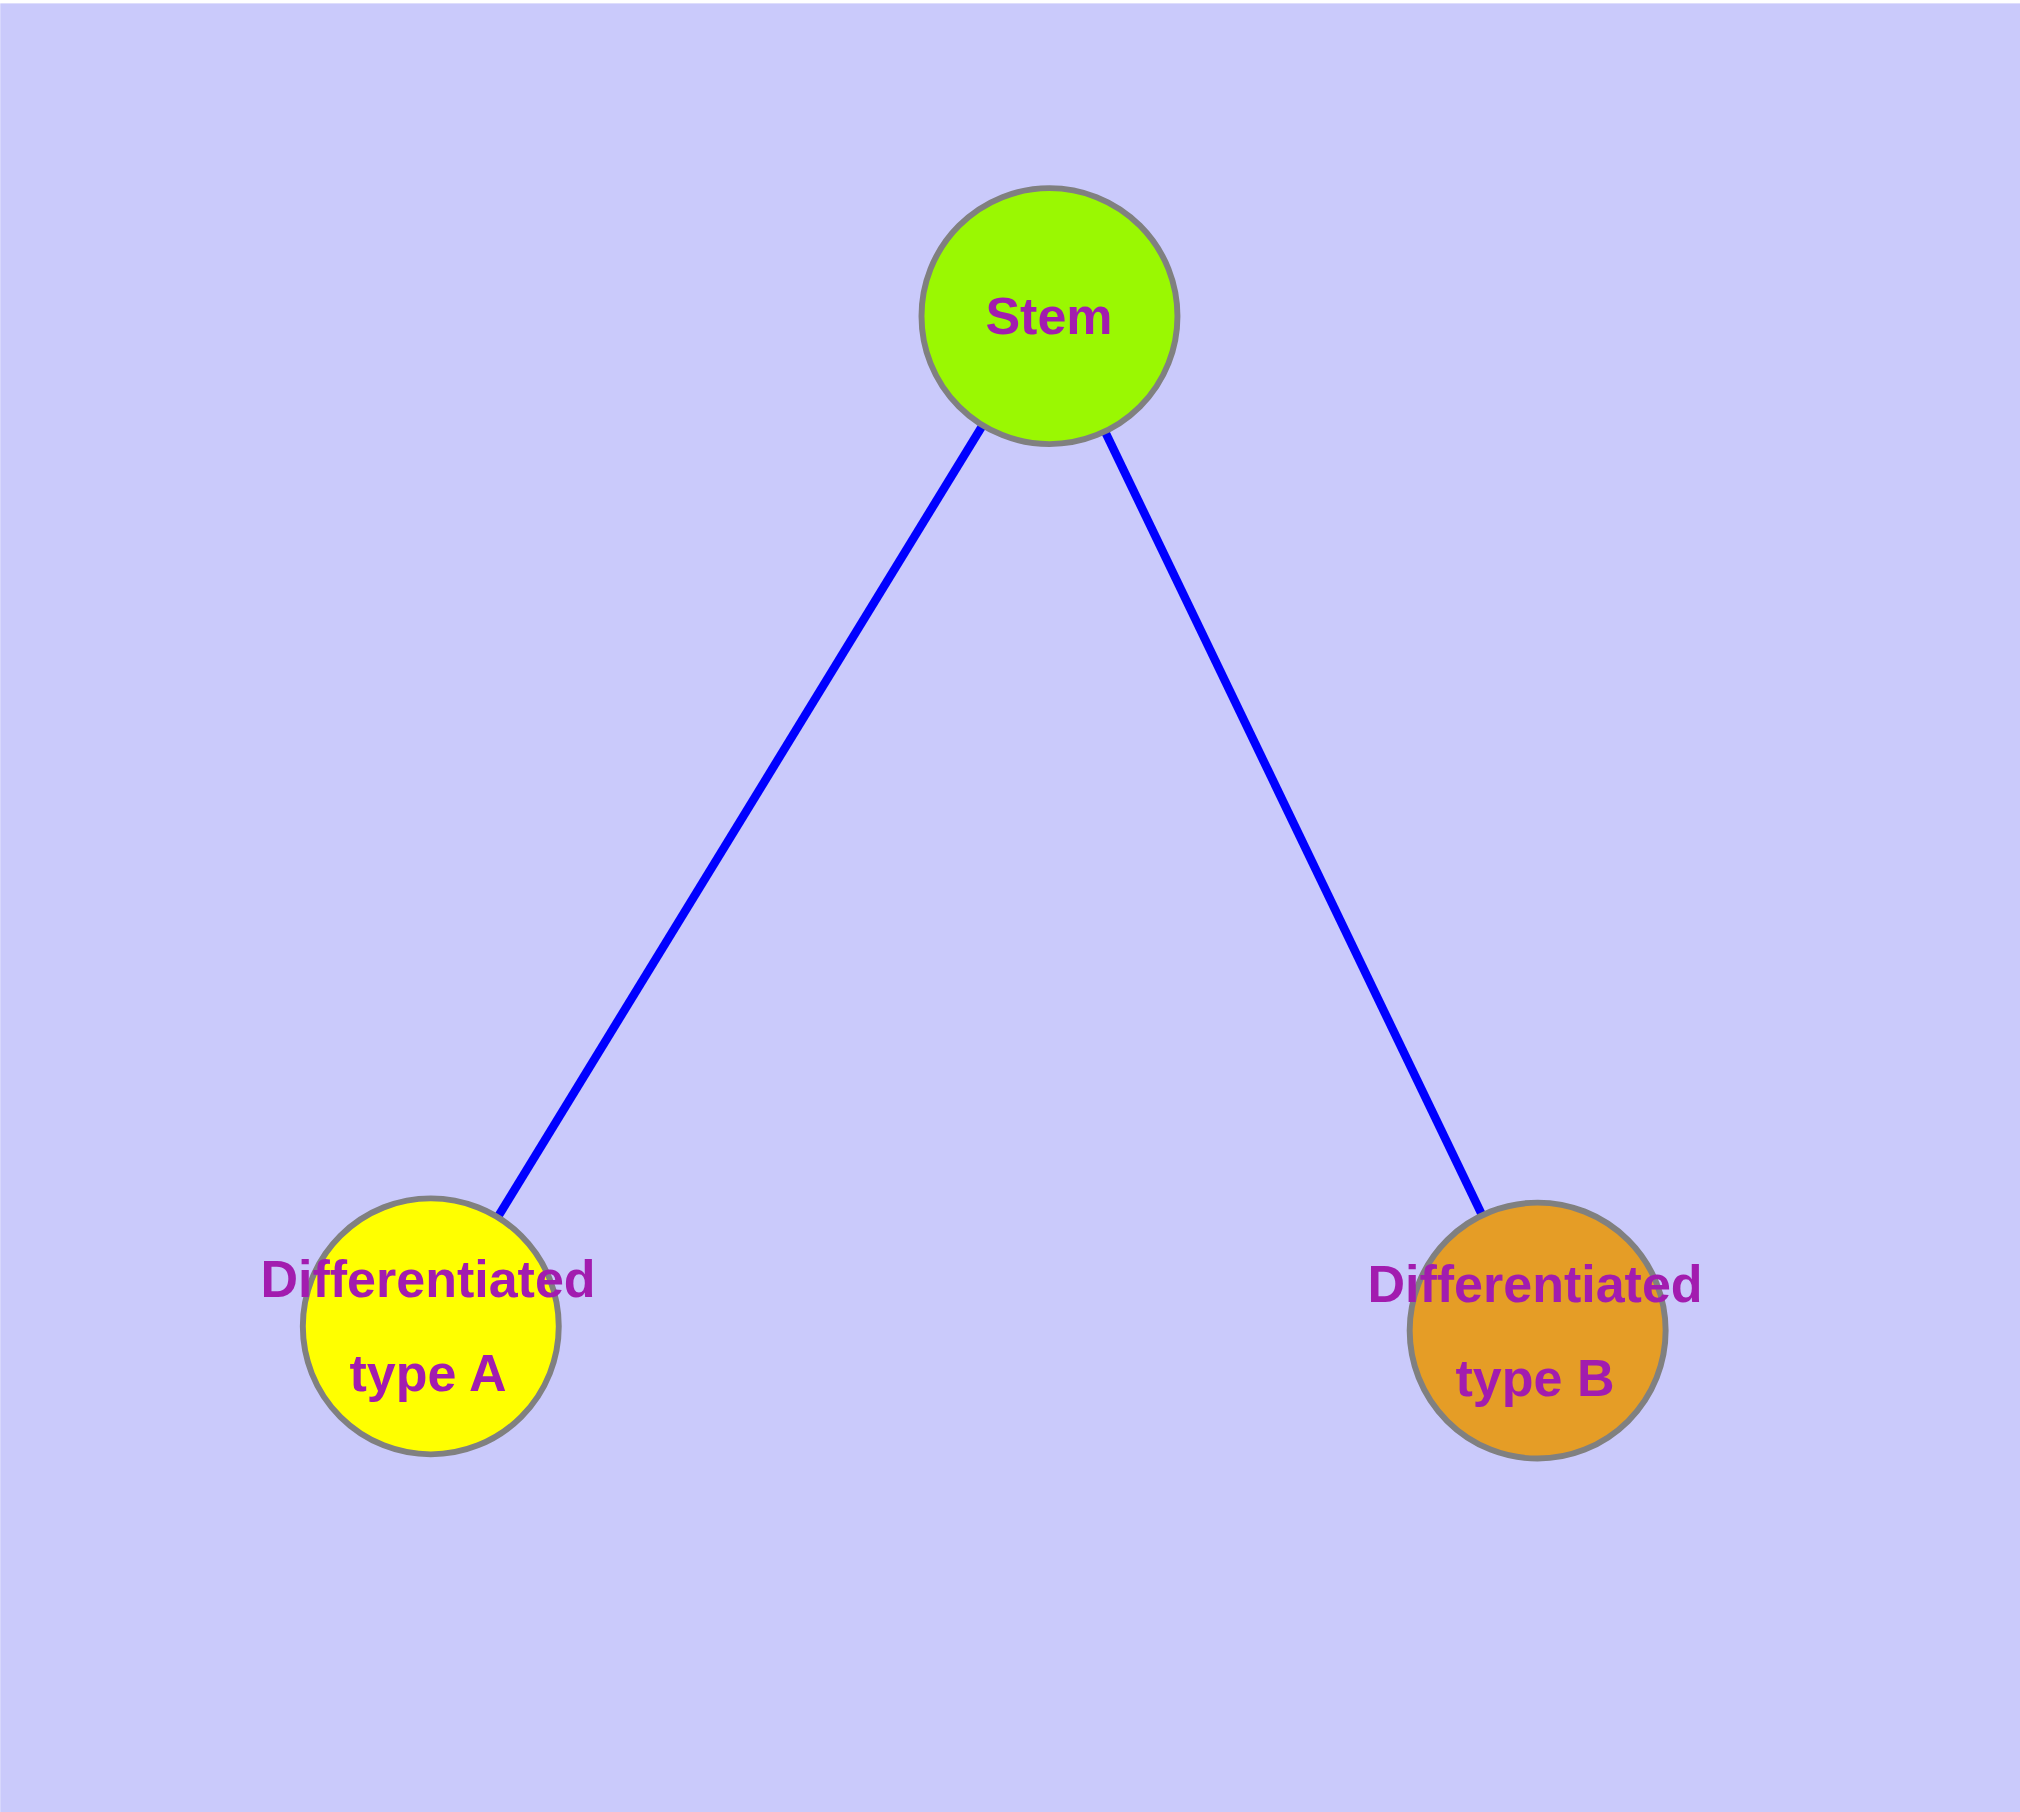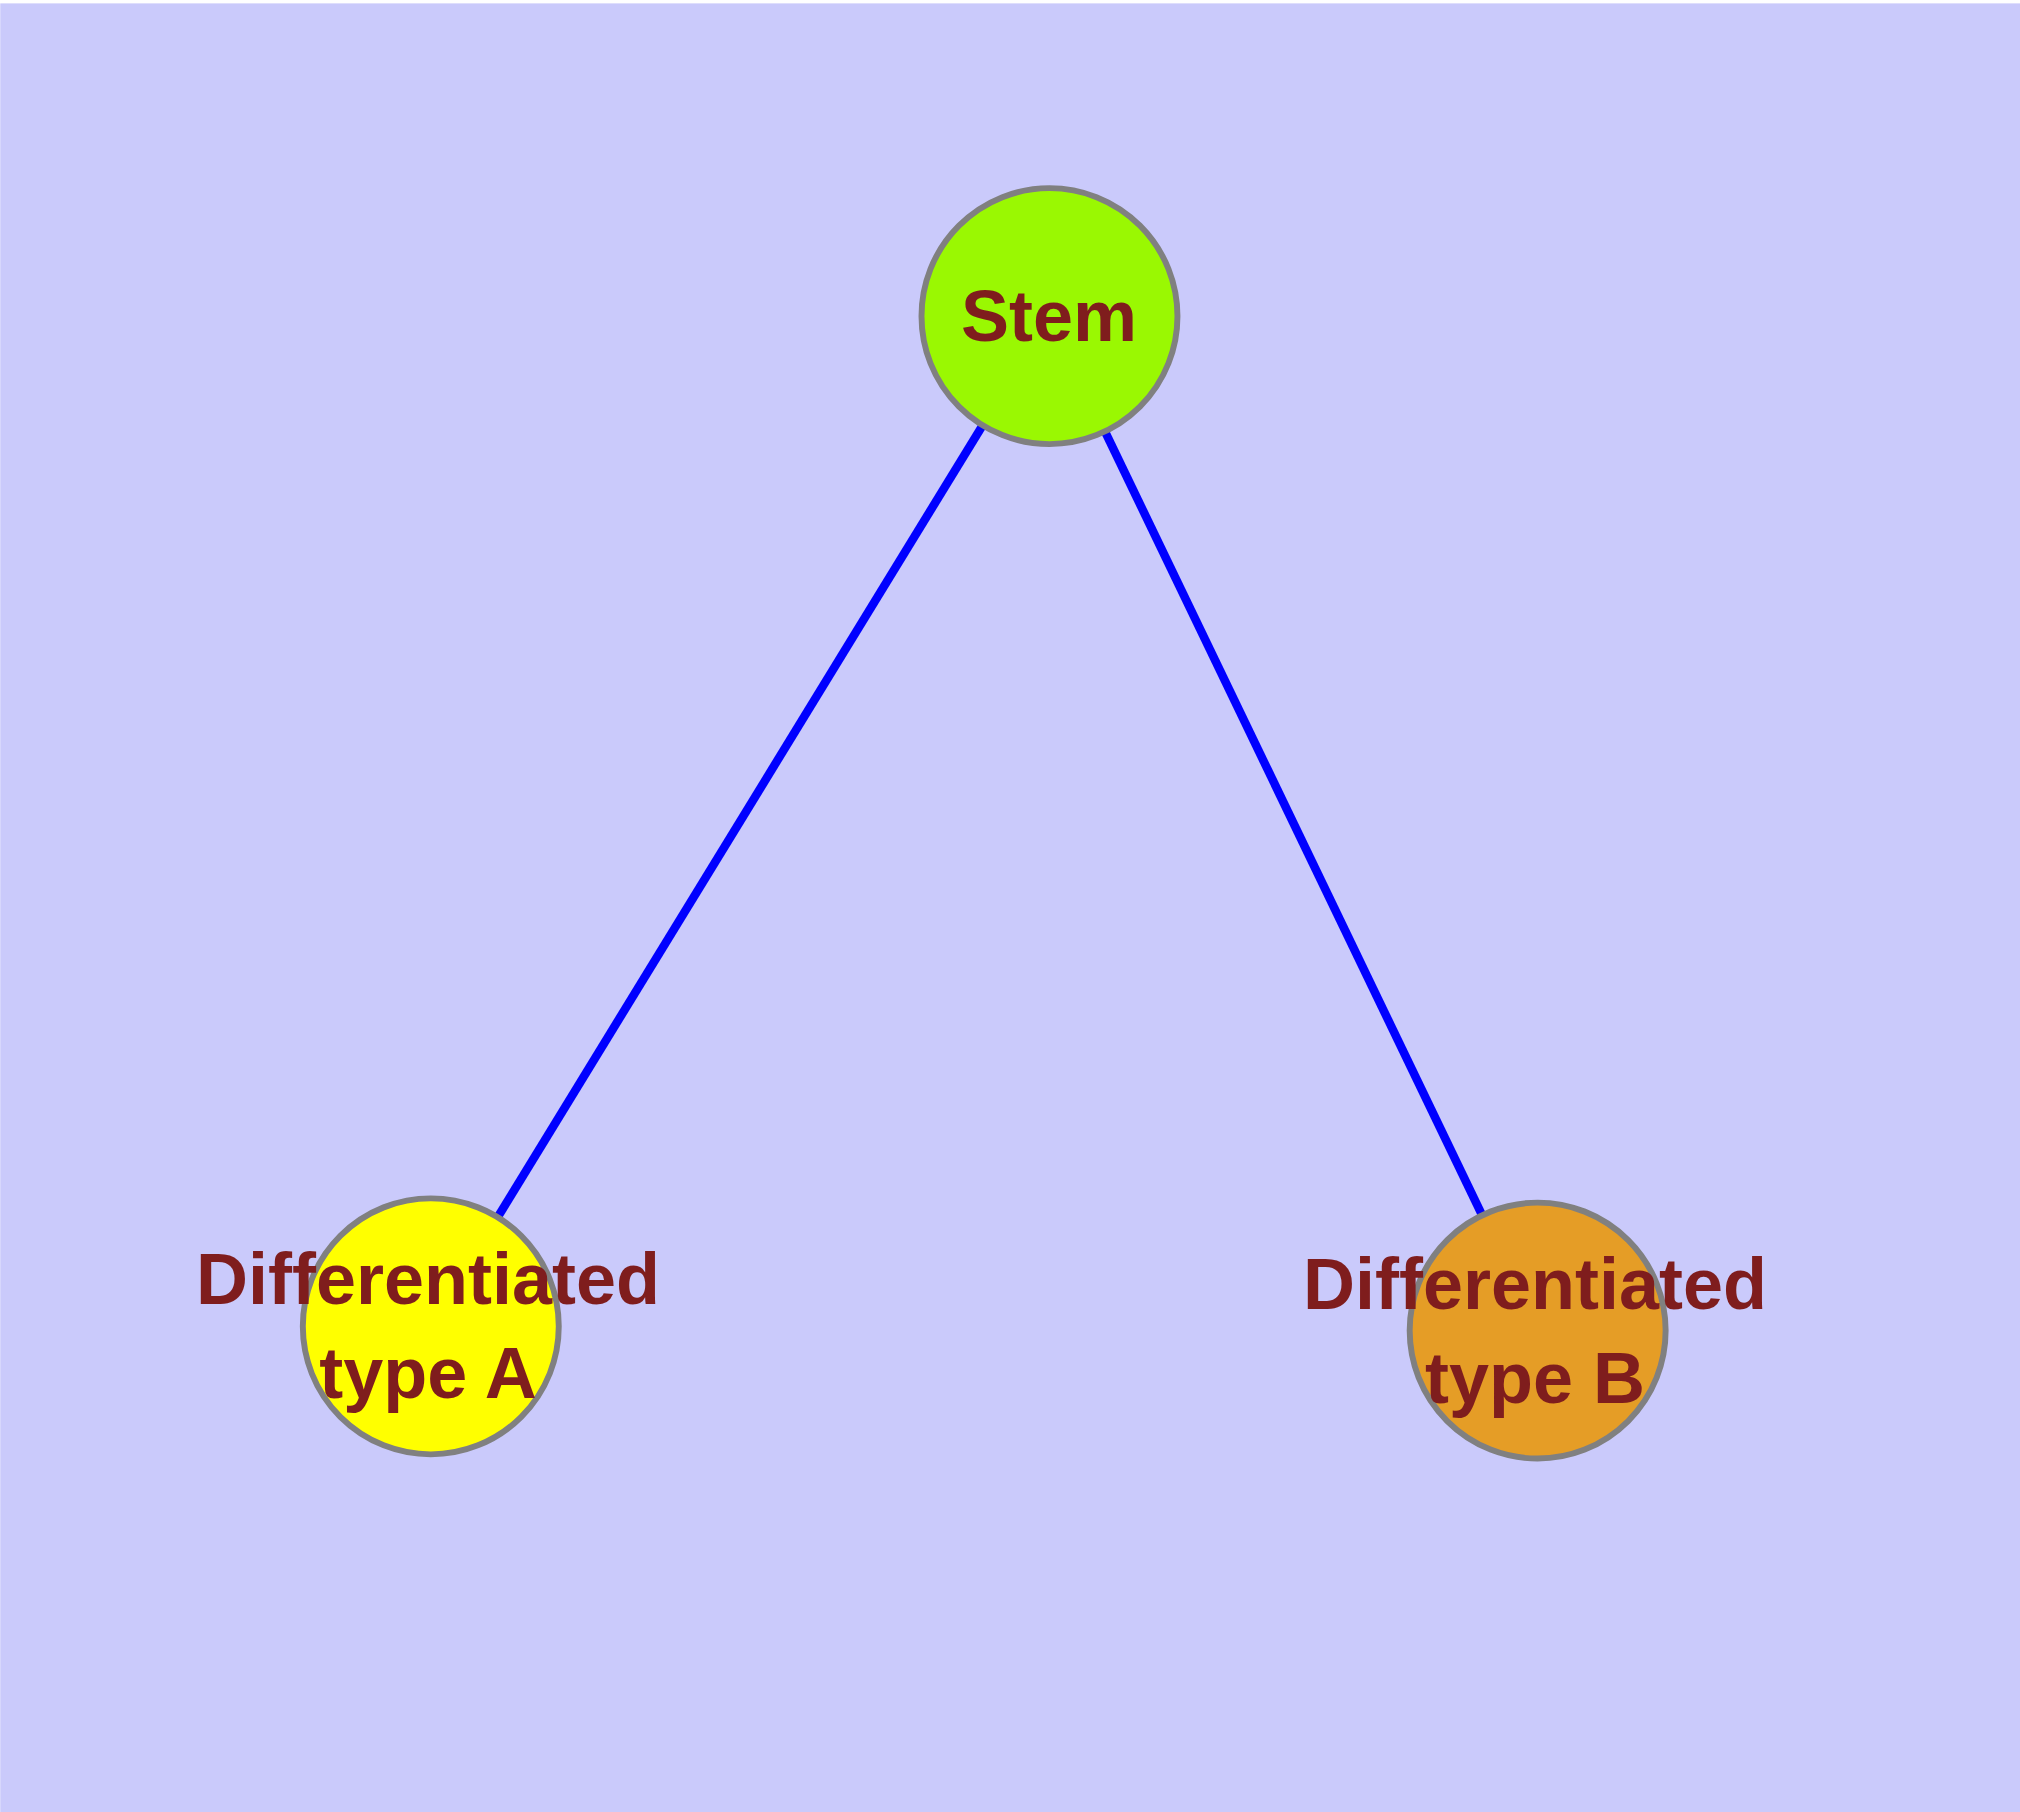--- a/index.html
+++ b/index.html
@@ -17,23 +17,23 @@
   .figure svg {
     position: absolute;
     left: 0;
     top: 0;
     display: block;
   }
   .node-label {
     position: absolute;
     transform: translate(-50%, -50%);
     font-weight: bold;
-    font-size: 72px;
+    font-size: 52px;
     line-height: 94px;
-    color: #7f1d1d;
+    color: #a21caf;
     text-align: center;
     white-space: pre-line;
     pointer-events: none;
   }
 </style>
 </head>
 <body>
 
 <div class="figure">
   <svg width="2021" height="1812" viewBox="0 0 2384 2138">

